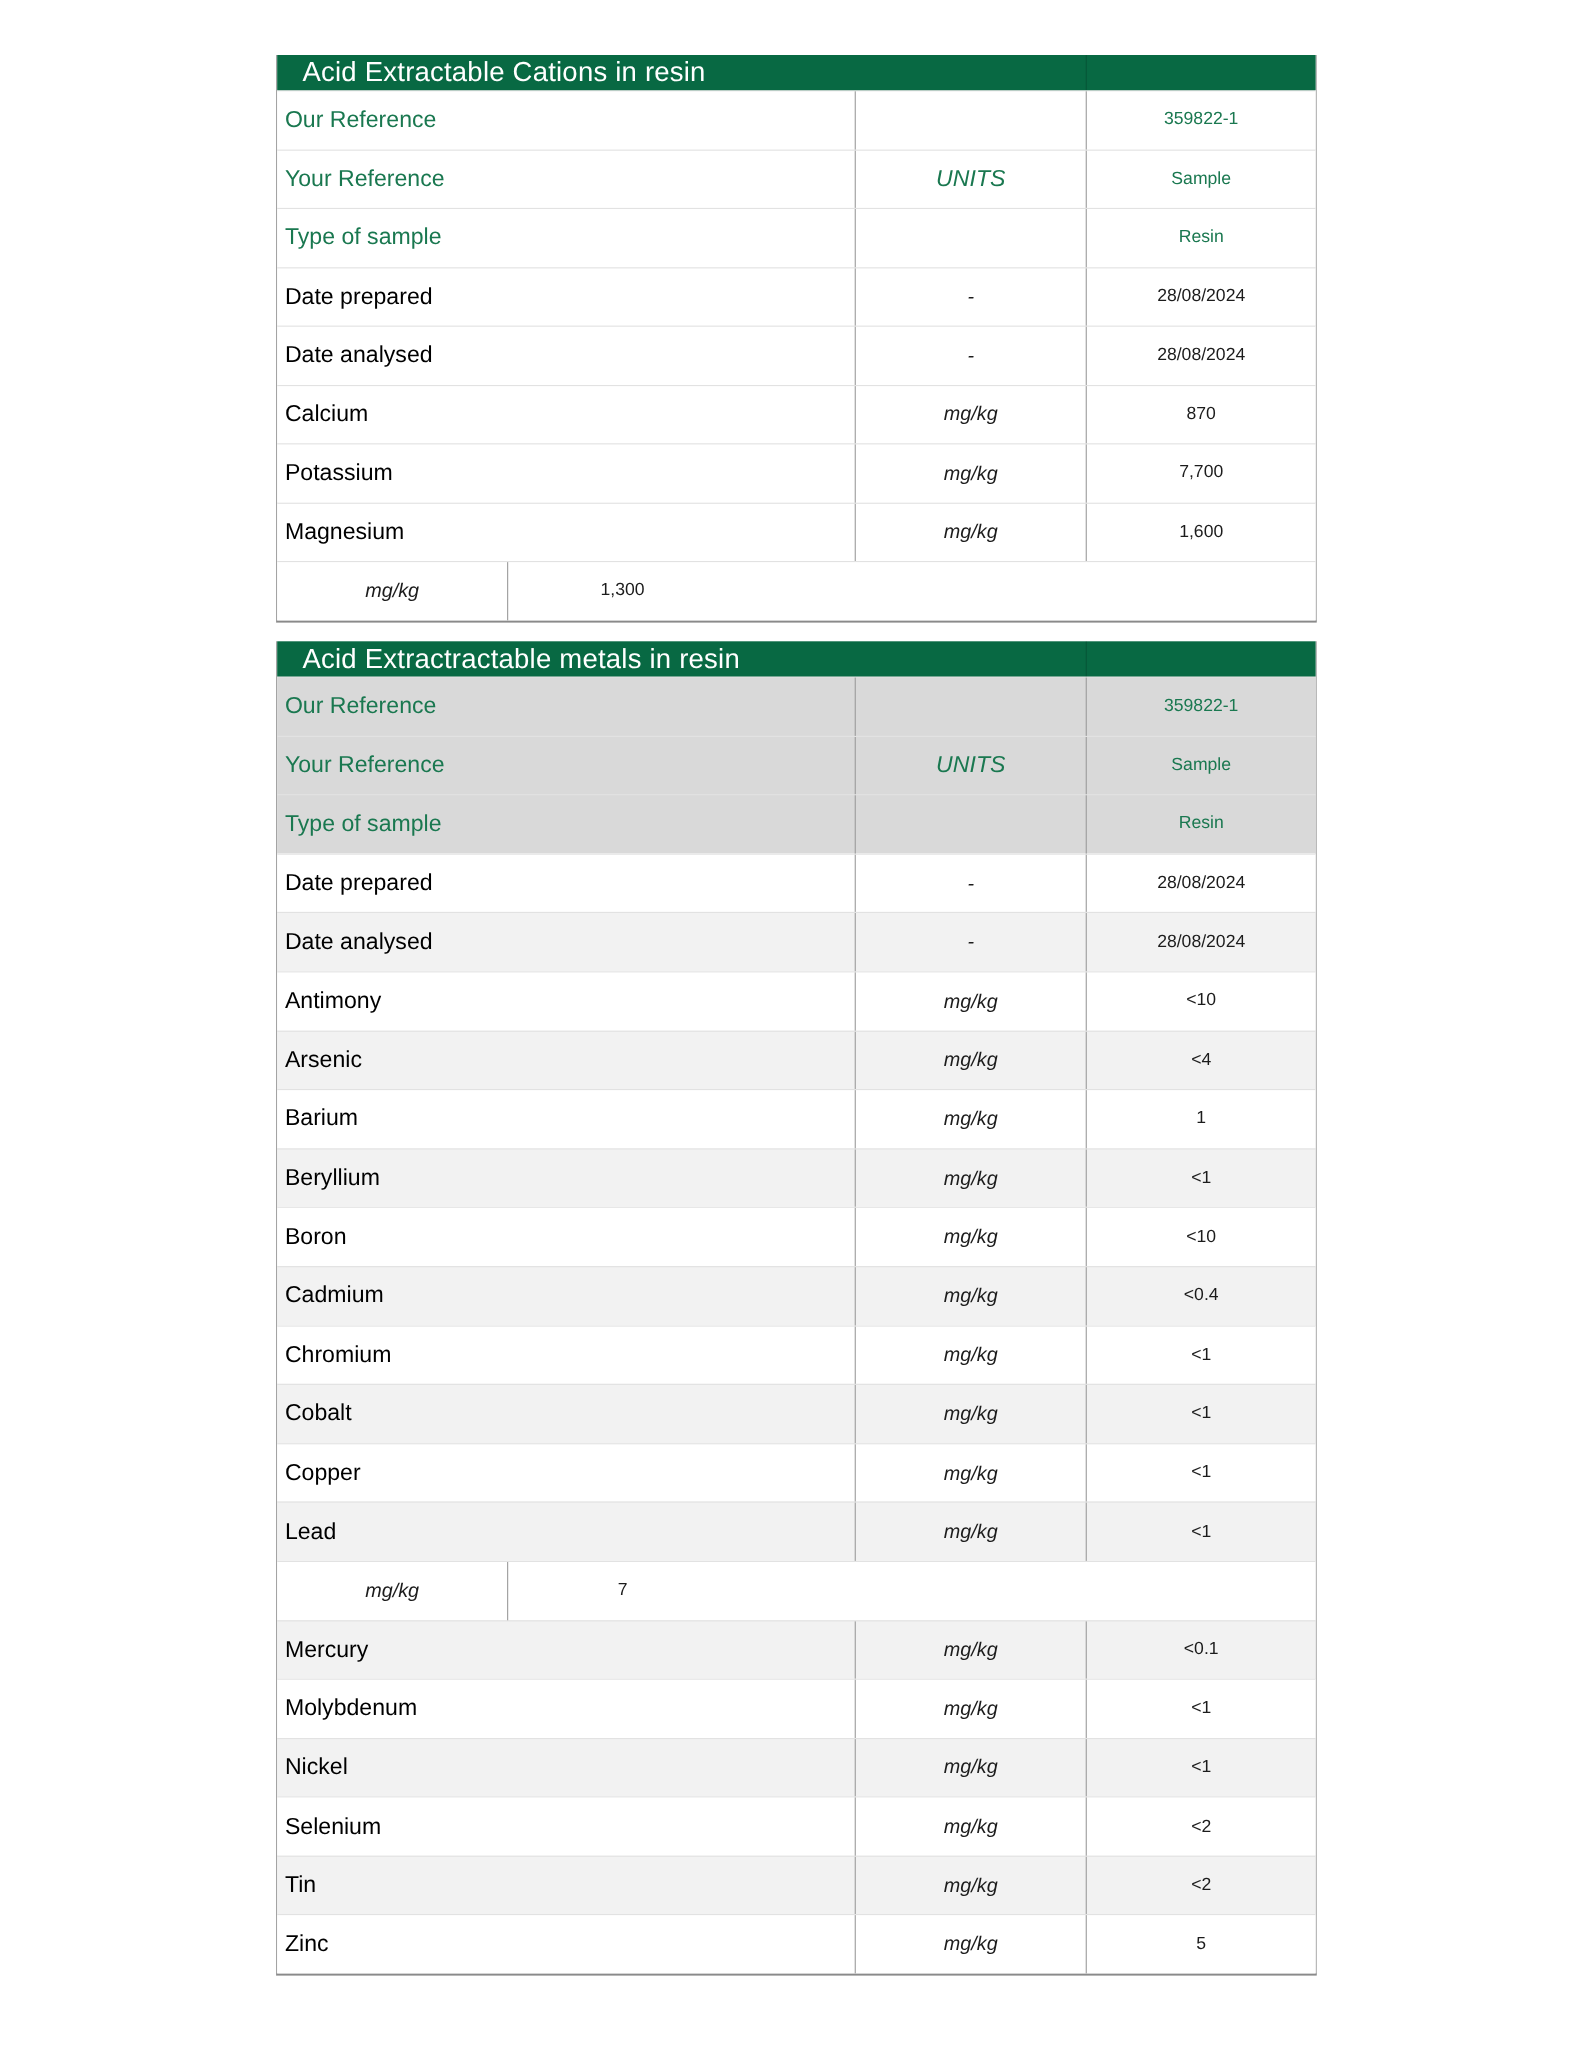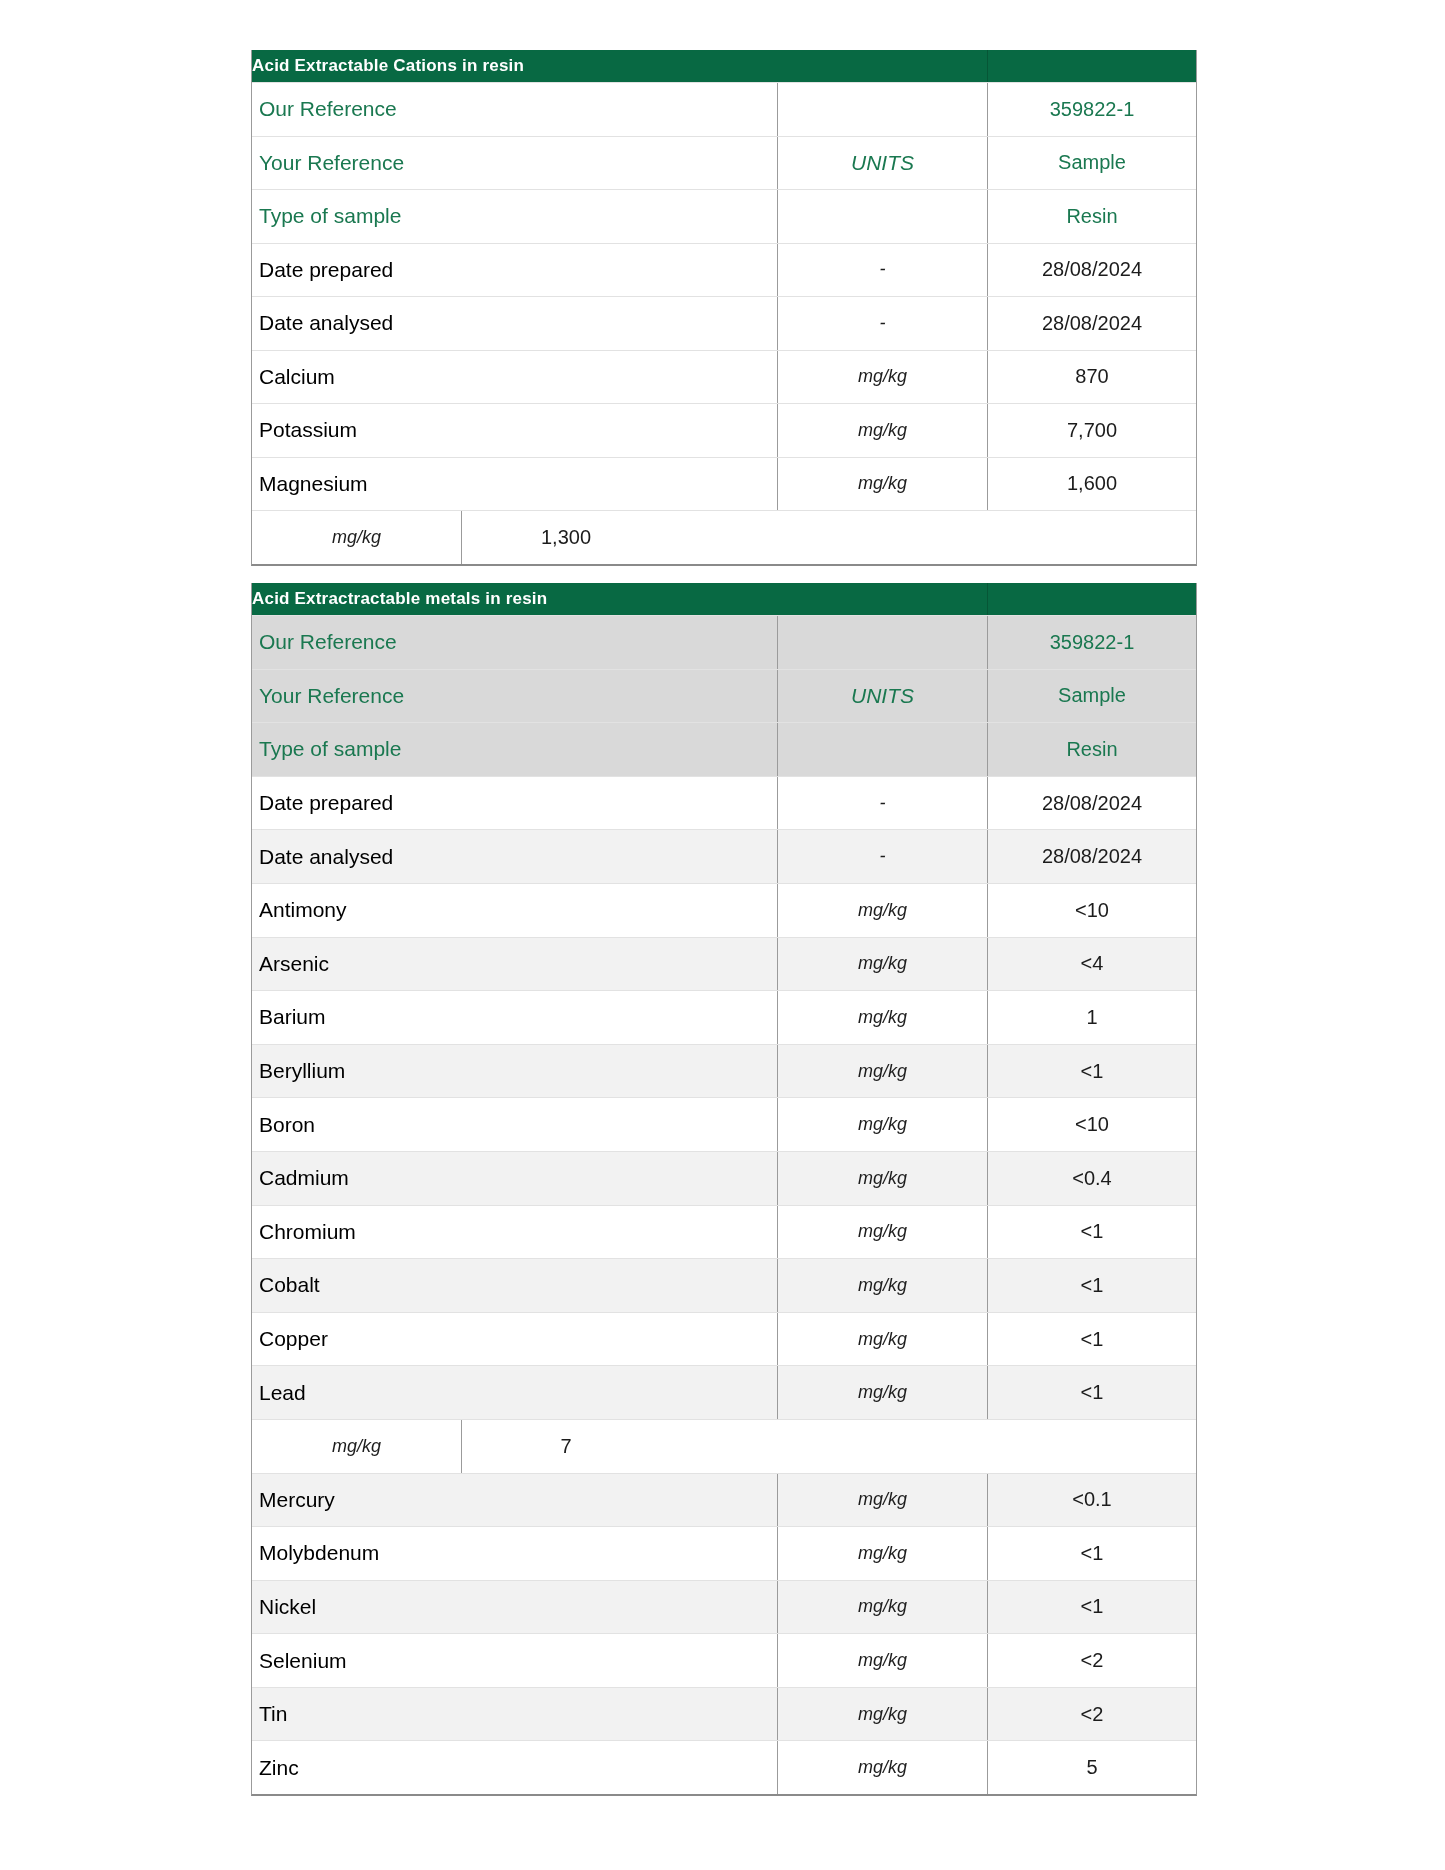--- a/index.html
+++ b/index.html
@@ -23,23 +23,23 @@
     border-right: 1px solid #9b9b9b;
     border-bottom: 2px solid #8a8a8a;
     box-sizing: content-box;
   }
   .table-header {
     position: relative;
     height: 32px;
     line-height: 32px;
     background: #086943;
     color: #ffffff;
-    font-weight: bold;
-    font-size: 17px;
-    padding-left: 0;
+    font-weight: normal;
+    font-size: 25px;
+    padding-left: 23px;
     letter-spacing: 0.2px;
   }
   .table-header::after {
     
     content: "";
     position: absolute;
     left: 735px;
     top: 0;
     width: 1px;
     height: 100%;
@@ -73,21 +73,21 @@
     width: 210px;
     justify-content: center;
     font-size: 18px;
     color: #1c1c1c;
     border-right: 1px solid #9b9b9b;
     font-style: italic;
   }
   .cell-value {
     width: 208px;
     justify-content: center;
-    font-size: 20px;
+    font-size: 16px;
     color: #1c1c1c;
   }
   .green-text .cell-label,
   .green-text .cell-units,
   .green-text .cell-value {
     color: #1a7850;
   }
   .green-text .cell-units { font-size: 21px; }
 </style>
 </head>

